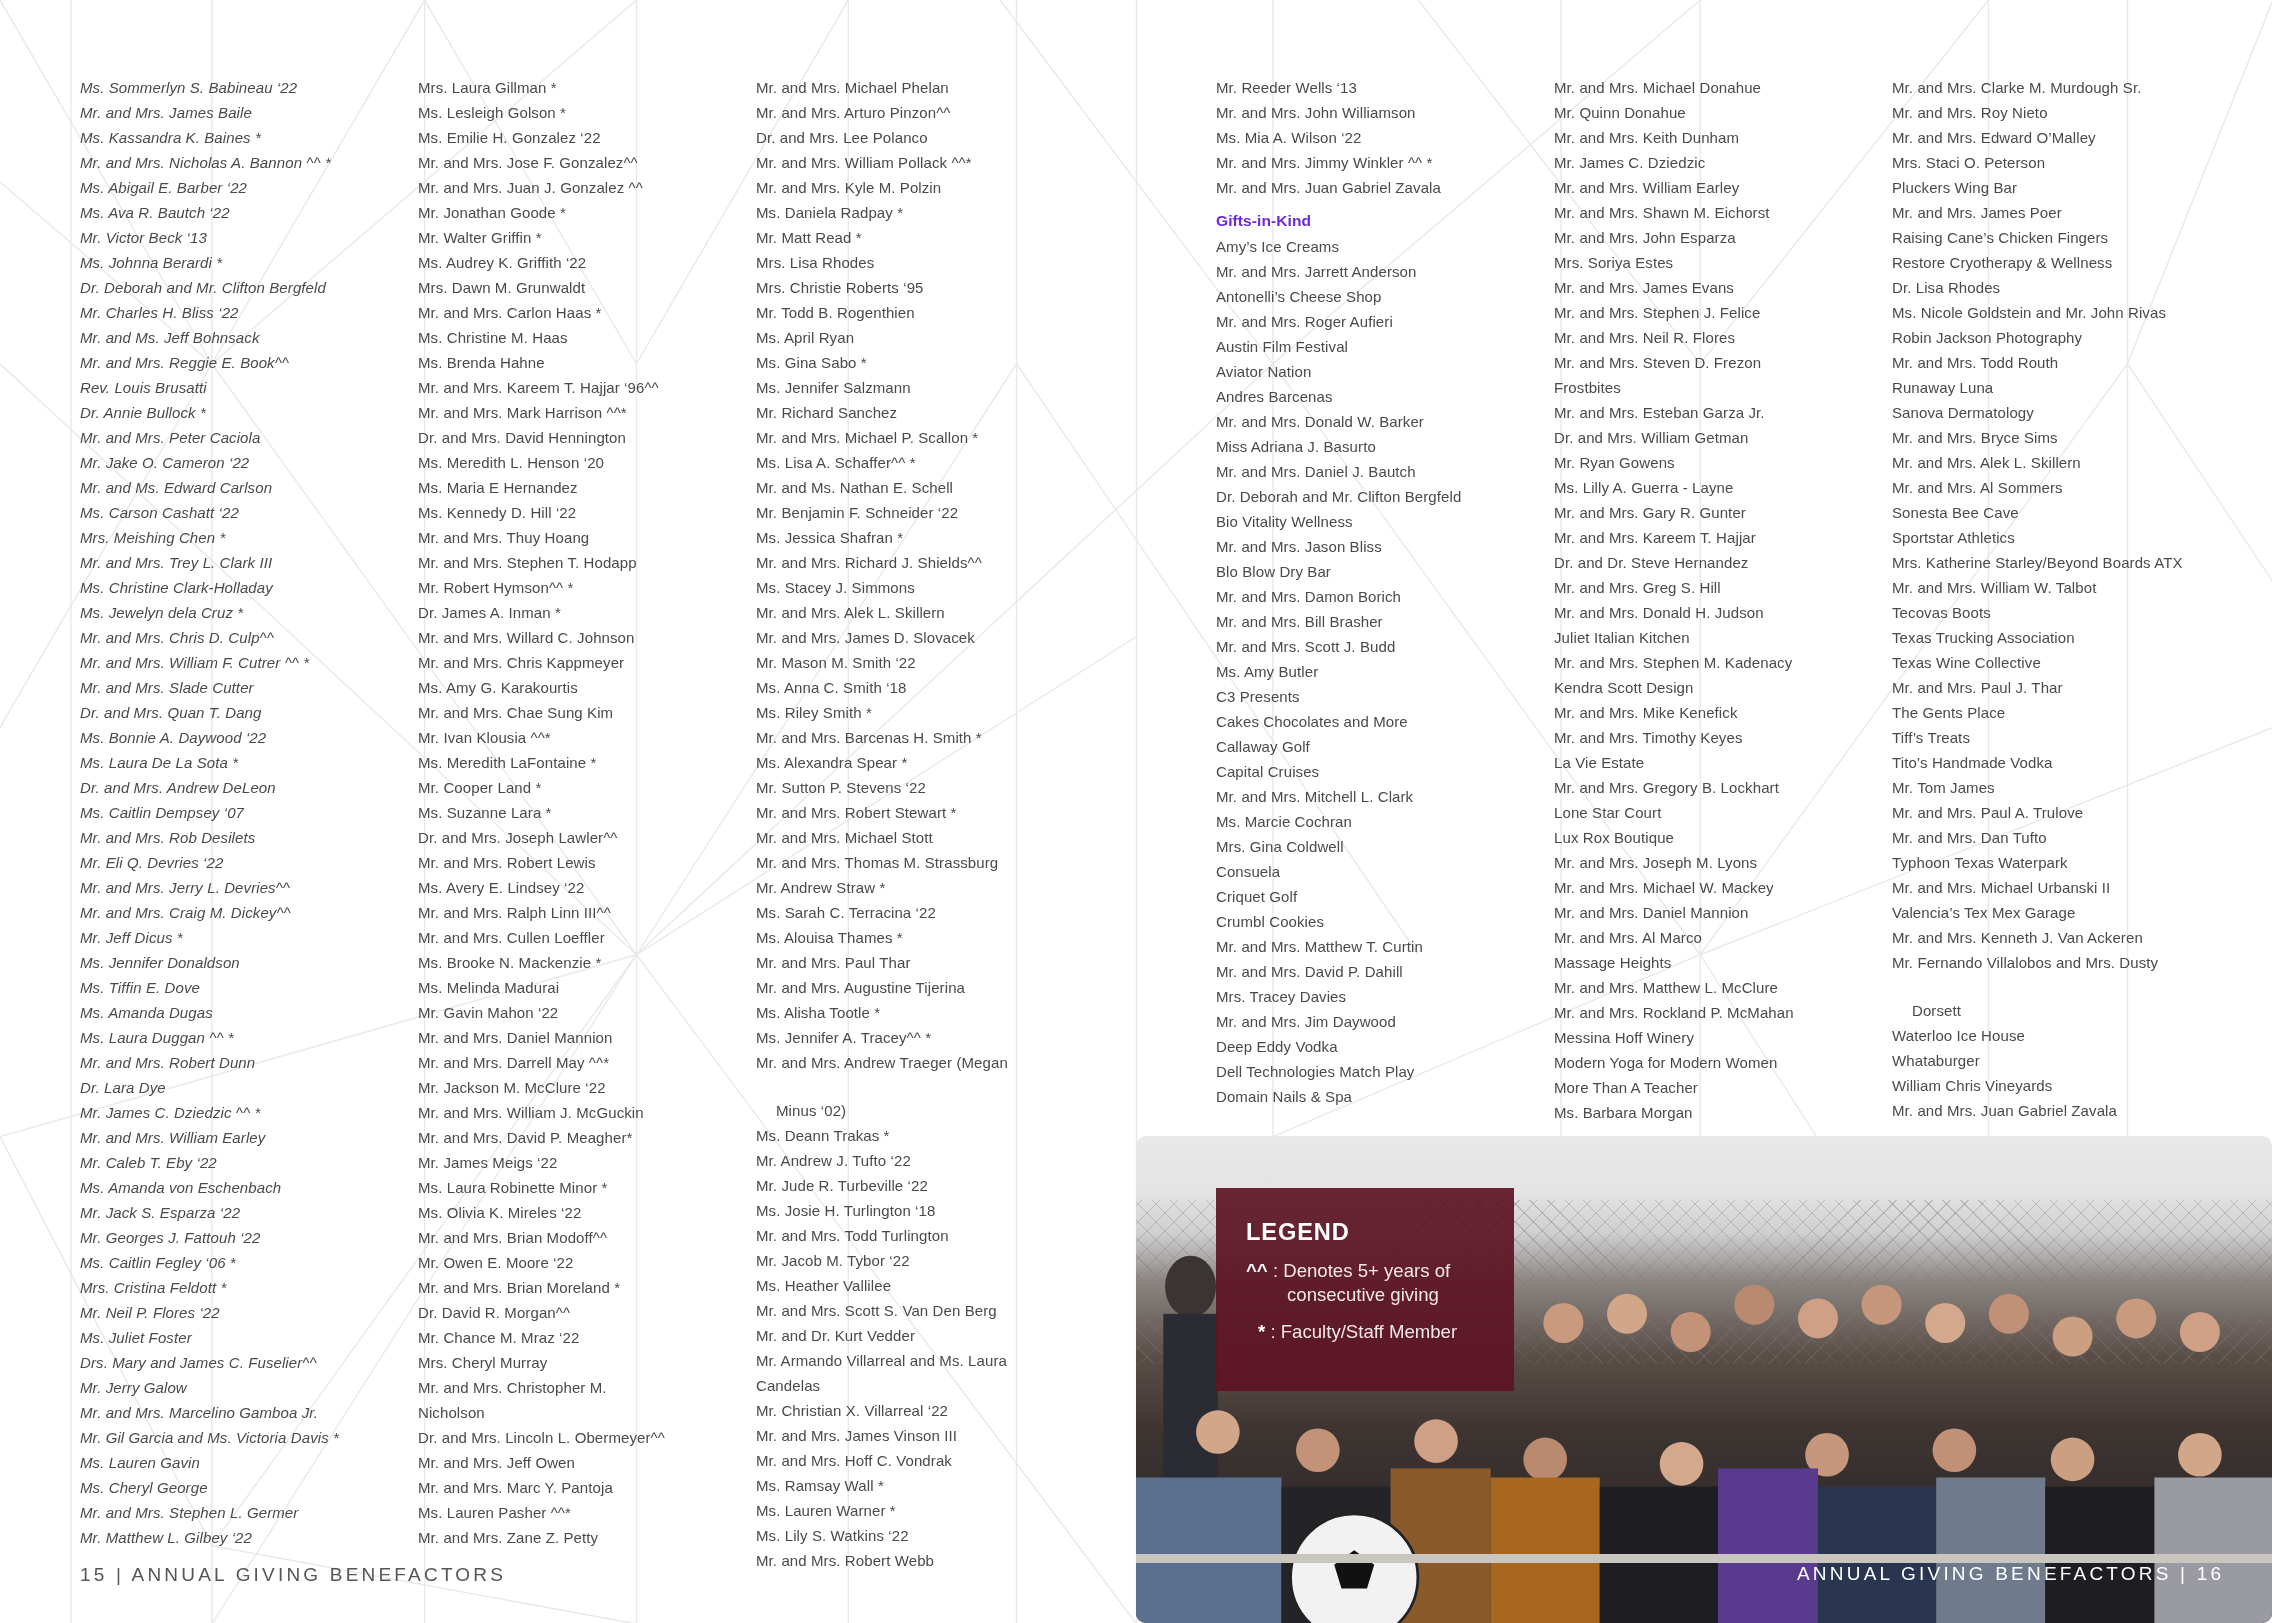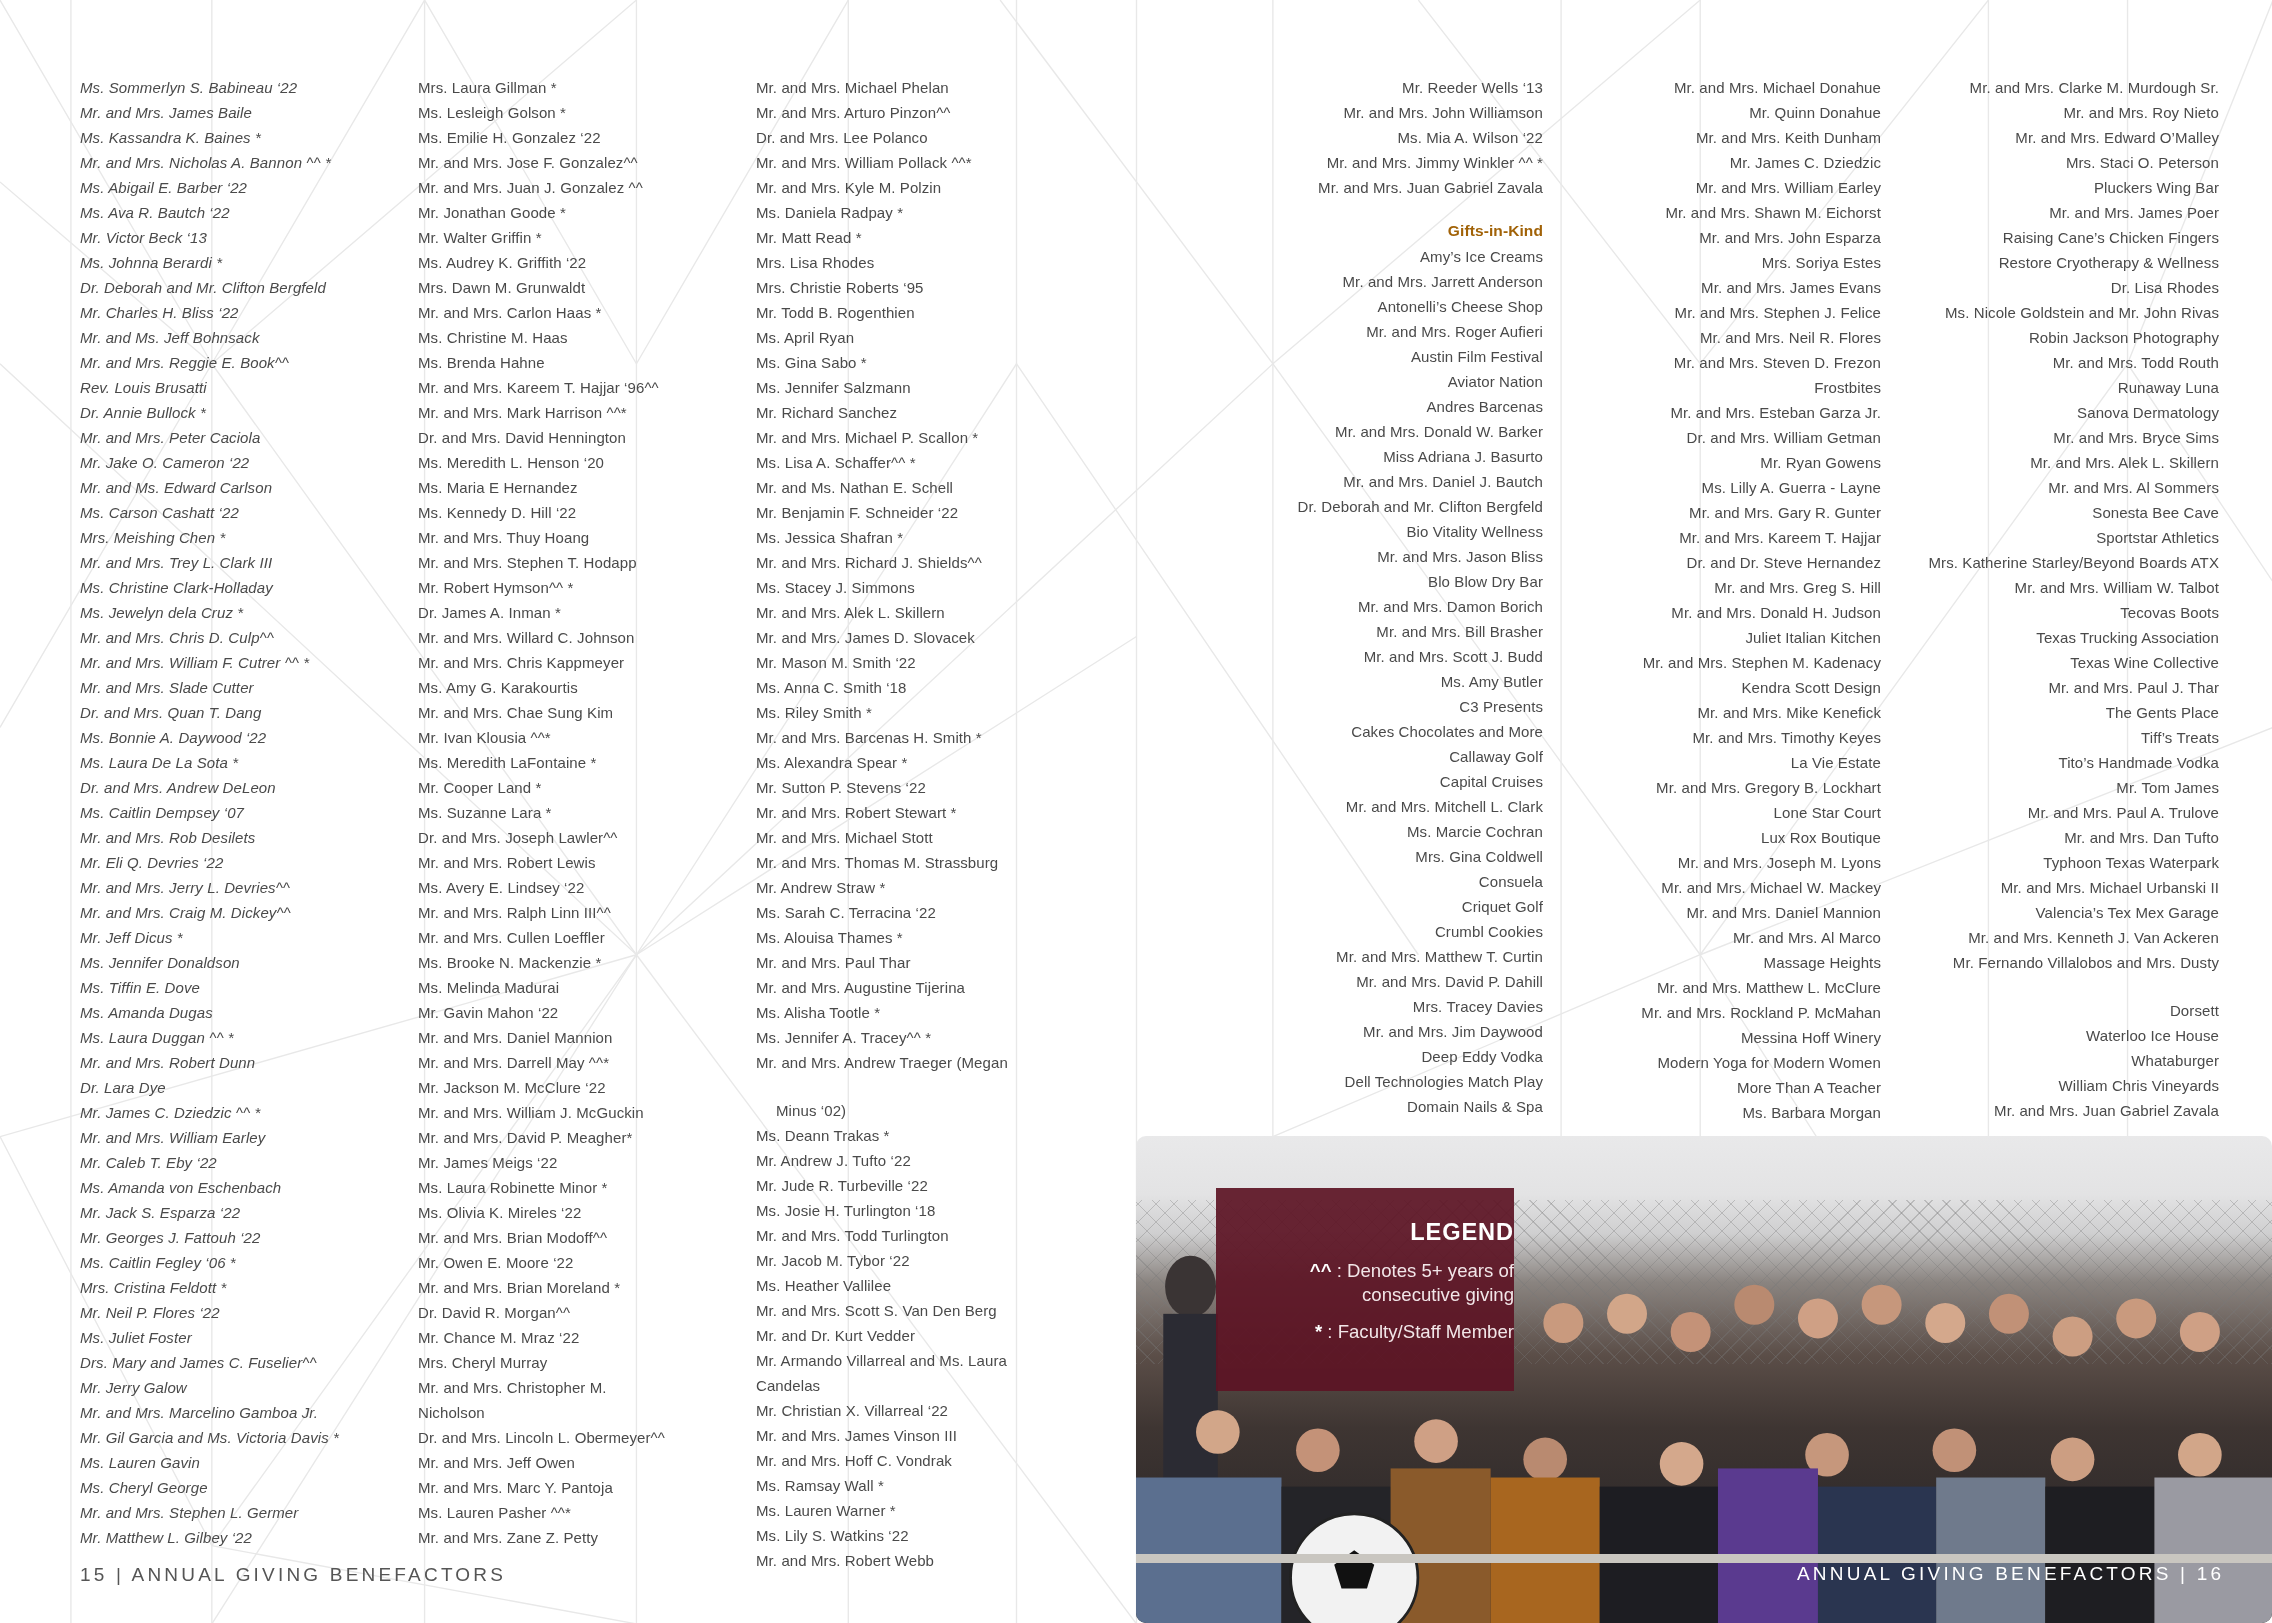--- a/index.html
+++ b/index.html
@@ -5,29 +5,29 @@
   html, body { margin:0; padding:0; }
   body {
     width:2273px; height:1624px; position:relative; overflow:hidden;
     background:#ffffff;
     font-family:"Liberation Sans", "DejaVu Sans", sans-serif;
     color:#4a4a4a;
   }
   .bg-pattern { position:absolute; inset:0; z-index:0; }
   .page { position:absolute; top:0; height:1624px; z-index:1; }
   .page-left { left:0; width:1136px; }
-  .page-right { left:1136px; width:1076px;text-align:right; }
+  .page-right { left:1136px; width:1076px; }
   .col {
     position:absolute; top:75px; width:327px;
     font-size:15px; line-height:25px; letter-spacing:0.1px;
   }
   .col div { white-space:nowrap; }
   .col .wrap-cont { padding-left:20px;margin-top:23px; }
   .section-heading {
-    color:#a16207; font-weight:bold; font-size:15.5px; margin-top:19px; line-height:24.5px;
+    color:#6d28d9; font-weight:bold; font-size:15.5px; margin-top:9px; line-height:24.5px;
   }
   .footer {
     position:absolute; top:1564px; font-size:19px; letter-spacing:3.2px;
     color:#555; white-space:nowrap;
   }
   .footer-left { left:80px; }
   .photo {
     position:absolute; left:0; top:1136px; width:1136px; height:487px;
     overflow:hidden;
     background:linear-gradient(180deg,#e9e9ea 0%,#e3e3e4 12%,#cfcfd0 20%,#8a8480 30%,#5b4e48 45%,#3e3532 60%,#2f2a2a 80%,#262323 100%);

